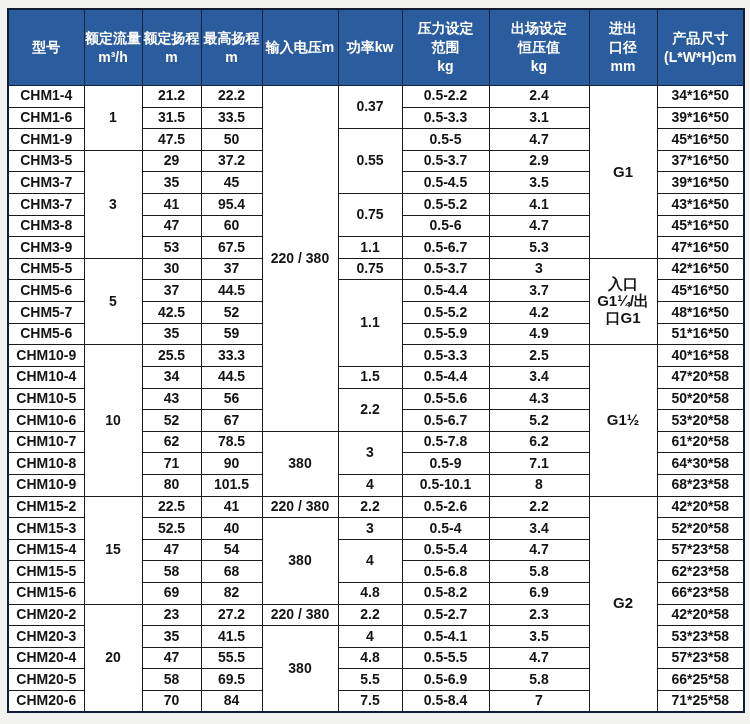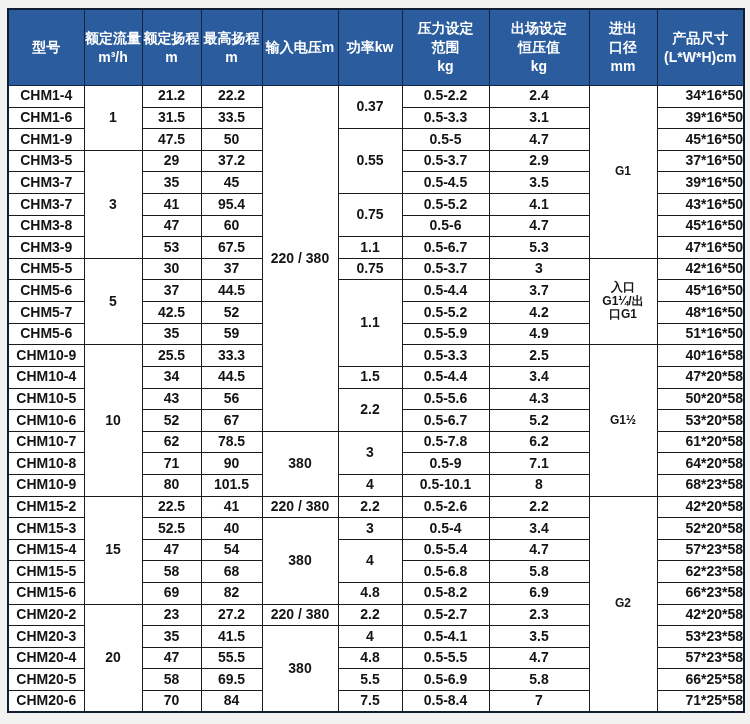--- a/index.html
+++ b/index.html
@@ -38,22 +38,22 @@
     border-color: #15253f;
     height: 75px;
   }
   tbody tr { height: 21.62px; }
   tbody td {
     font-size: 14px;
     font-weight: bold;
     color: #141414;
     line-height: 1.12;
   }
-  td.col-size { text-align: right; padding-left: 2px; }
-  td.col-port { font-size: 12px; }
+  td.col-size { text-align: left; padding-left: 14px; }
+  td.col-port { font-size: 15px; }
 </style>
 </head>
 <body>
 
 <table class="spec-table">
   <colgroup>
     <col style="width:76px">
       <col style="width:58px">
       <col style="width:59px">
       <col style="width:61px">
@@ -244,21 +244,21 @@
         <td class="col-pressure_range">0.5-7.8</td>
         <td class="col-preset">6.2</td>
         <td class="col-size">61*20*58</td>
       </tr>
       <tr>
         <td class="col-model">CHM10-8</td>
         <td class="col-head">71</td>
         <td class="col-max_head">90</td>
         <td class="col-pressure_range">0.5-9</td>
         <td class="col-preset">7.1</td>
-        <td class="col-size">64*20*58</td>
+        <td class="col-size">64*30*58</td>
       </tr>
       <tr>
         <td class="col-model">CHM10-9</td>
         <td class="col-head">80</td>
         <td class="col-max_head">101.5</td>
         <td class="col-power">4</td>
         <td class="col-pressure_range">0.5-10.1</td>
         <td class="col-preset">8</td>
         <td class="col-size">68*23*58</td>
       </tr>

